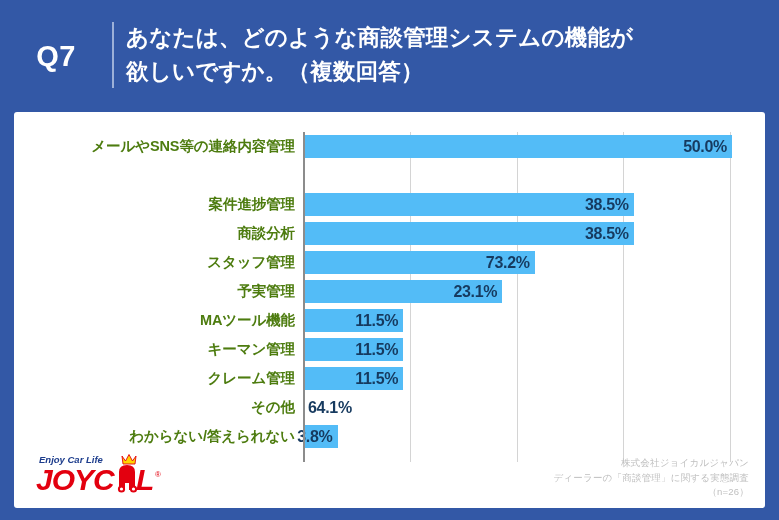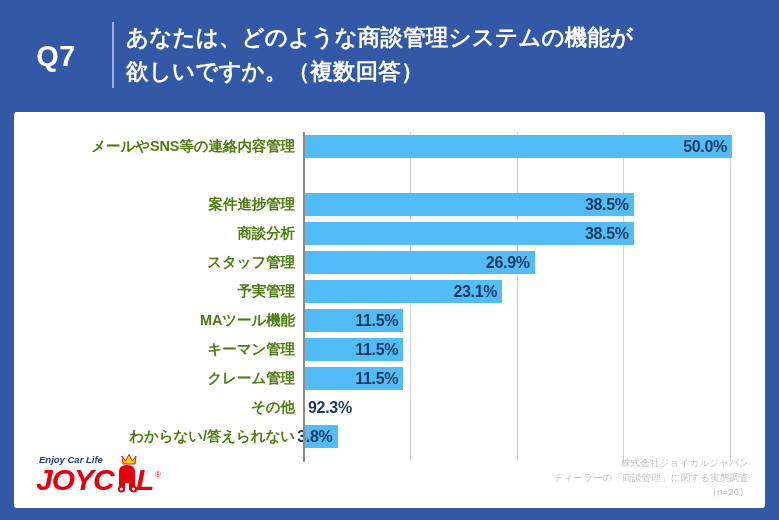--- a/index.html
+++ b/index.html
@@ -239,21 +239,21 @@
             <div class="bar" style="width:328.8px">
               <span class="val-label">38.5%</span>
             </div>
           </div>
         </div>
 
         <div class="row" style="top:139px">
           <div class="cat-label">スタッフ管理</div>
           <div class="bar-wrap">
             <div class="bar" style="width:229.7px">
-              <span class="val-label">26.9%</span>
+              <span class="val-label">73.2%</span>
             </div>
           </div>
         </div>
 
         <div class="row" style="top:168px">
           <div class="cat-label">予実管理</div>
           <div class="bar-wrap">
             <div class="bar" style="width:197.3px">
               <span class="val-label">23.1%</span>
             </div>
@@ -284,21 +284,21 @@
             <div class="bar" style="width:98.2px">
               <span class="val-label">11.5%</span>
             </div>
           </div>
         </div>
 
         <div class="row" style="top:284px">
           <div class="cat-label">その他</div>
           <div class="bar-wrap">
             <div class="bar zero" style="width:0px">
-              <span class="val-label">92.3%</span>
+              <span class="val-label">64.1%</span>
             </div>
           </div>
         </div>
 
         <div class="row" style="top:313px">
           <div class="cat-label">わからない/答えられない</div>
           <div class="bar-wrap">
             <div class="bar" style="width:32.5px">
               <span class="val-label">3.8%</span>
             </div>

